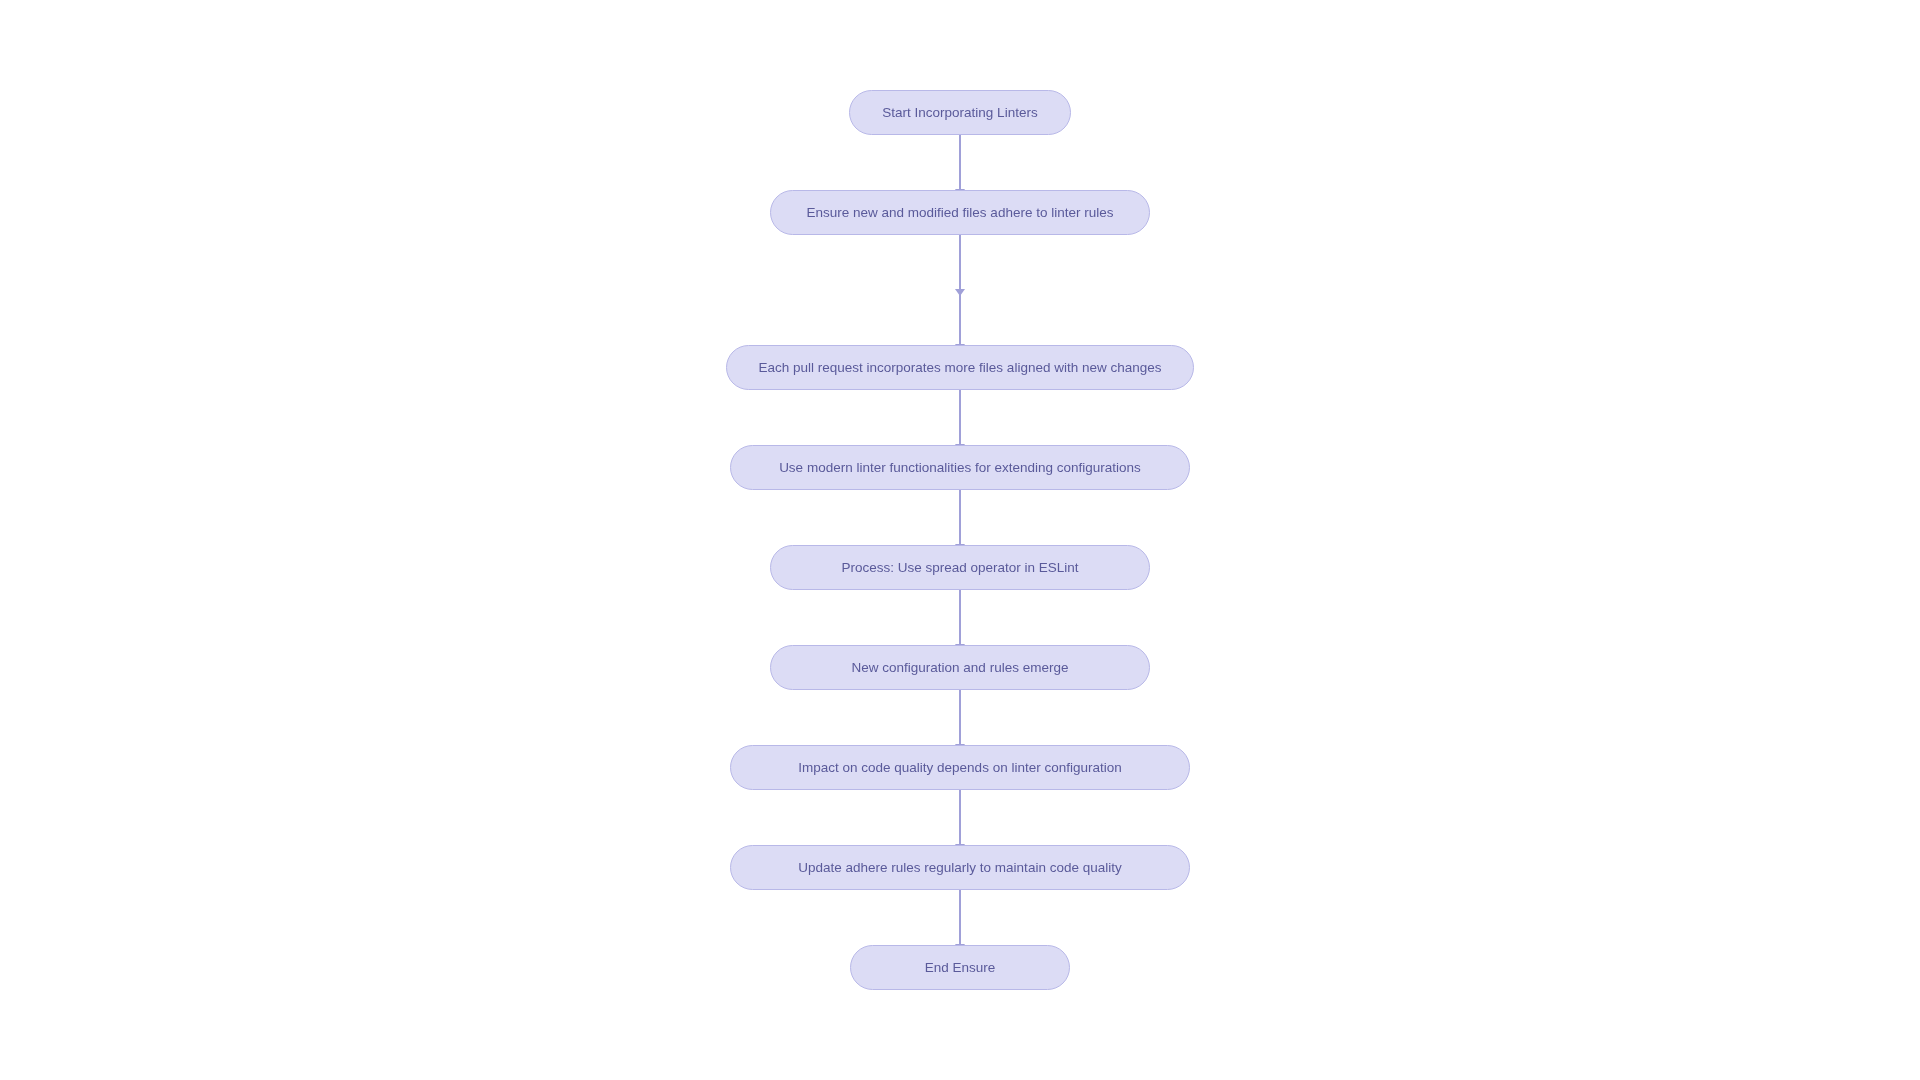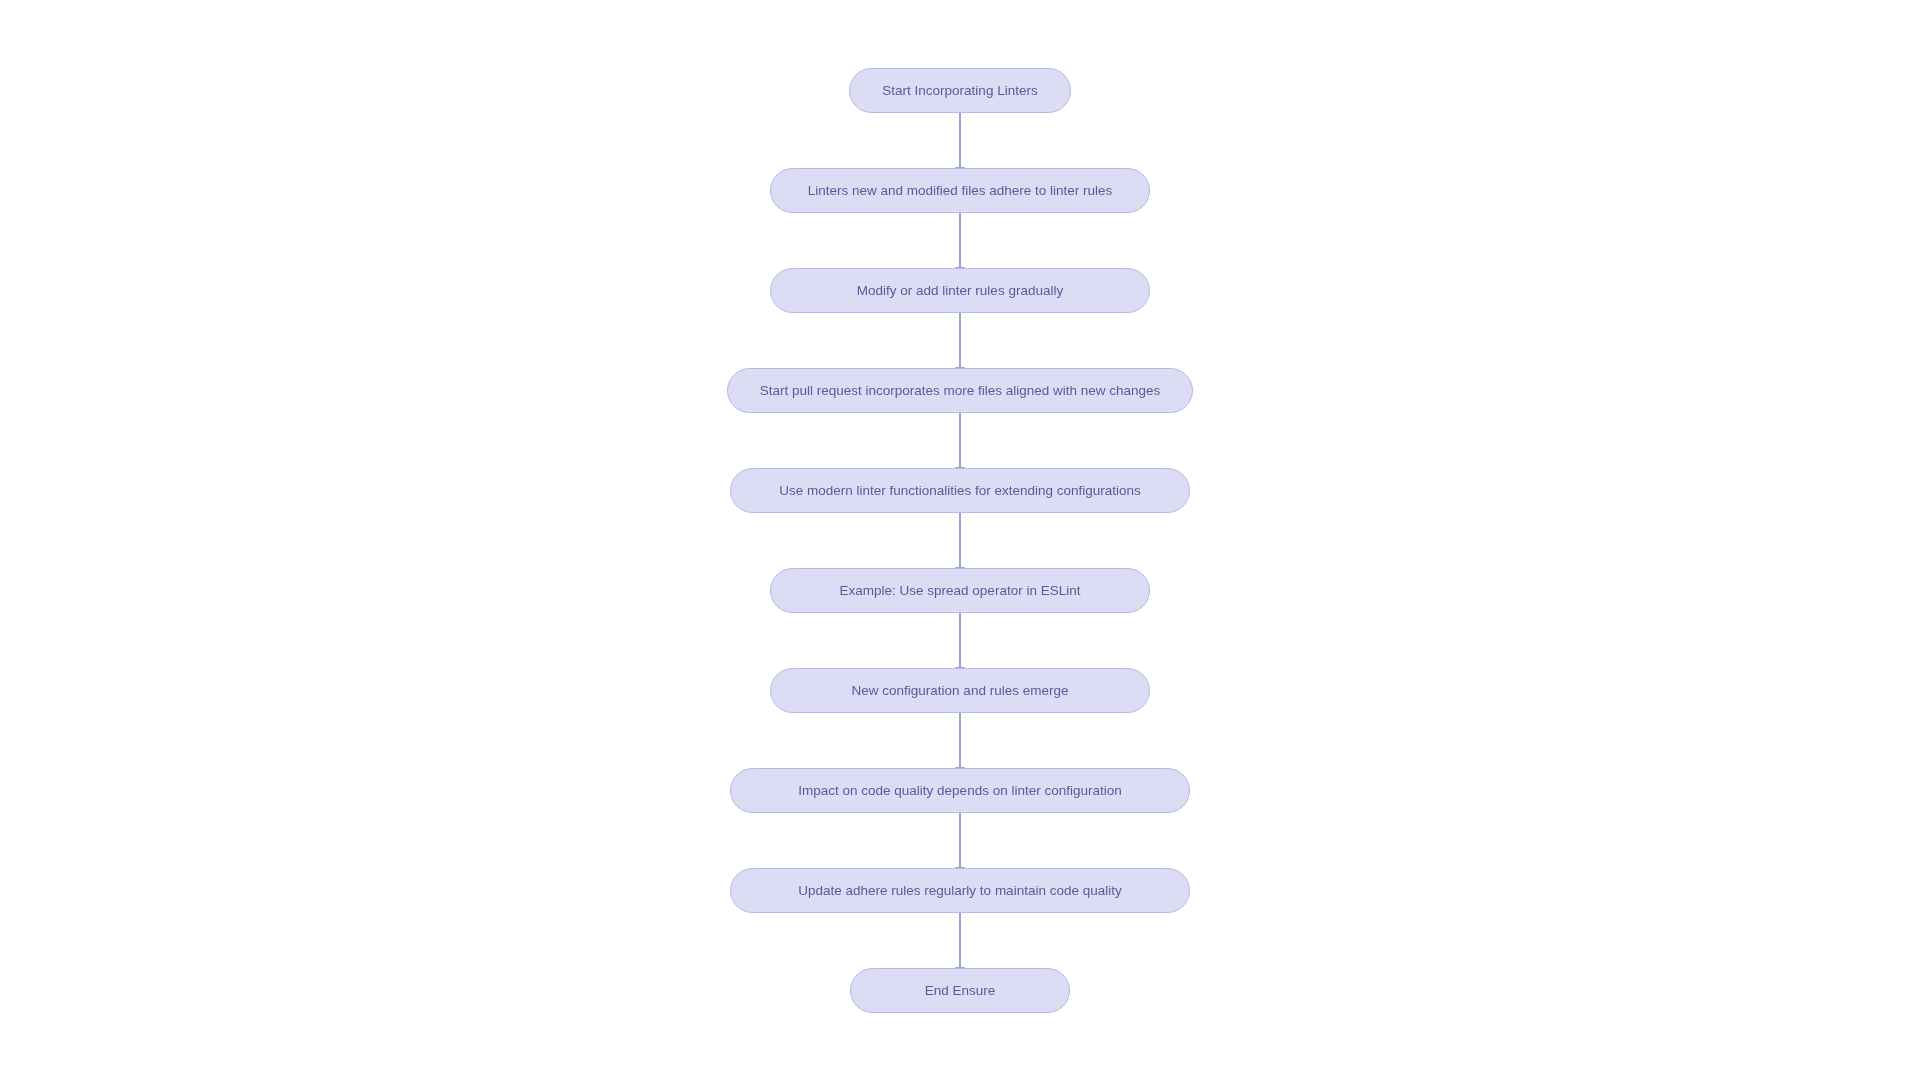--- a/index.html
+++ b/index.html
@@ -78,45 +78,42 @@
 
 <div class="flowchart-container">
 
   <div class="node node-start">
     <span>Start Incorporating Linters</span>
   </div>
 
   <div class="connector"></div>
 
   <div class="node node-wide">
-    <span>Linters new and modified files adhere to linter rules</span>
+    <span>Ensure new and modified files adhere to linter rules</span>
   </div>
 
   <div class="connector"></div>
 
-  <div class="node node-wide">
-    <span>Modify or add linter rules gradually</span>
-  </div>
 
   <div class="connector"></div>
 
   <div class="node node-wider">
-    <span>Start pull request incorporates more files aligned with new changes</span>
+    <span>Each pull request incorporates more files aligned with new changes</span>
   </div>
 
   <div class="connector"></div>
 
   <div class="node node-wider">
     <span>Use modern linter functionalities for extending configurations</span>
   </div>
 
   <div class="connector"></div>
 
   <div class="node node-wide">
-    <span>Example: Use spread operator in ESLint</span>
+    <span>Process: Use spread operator in ESLint</span>
   </div>
 
   <div class="connector"></div>
 
   <div class="node node-wide">
     <span>New configuration and rules emerge</span>
   </div>
 
   <div class="connector"></div>
 

